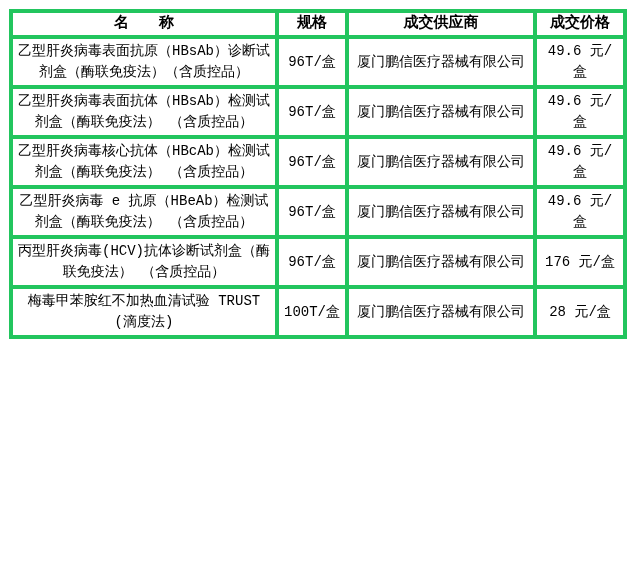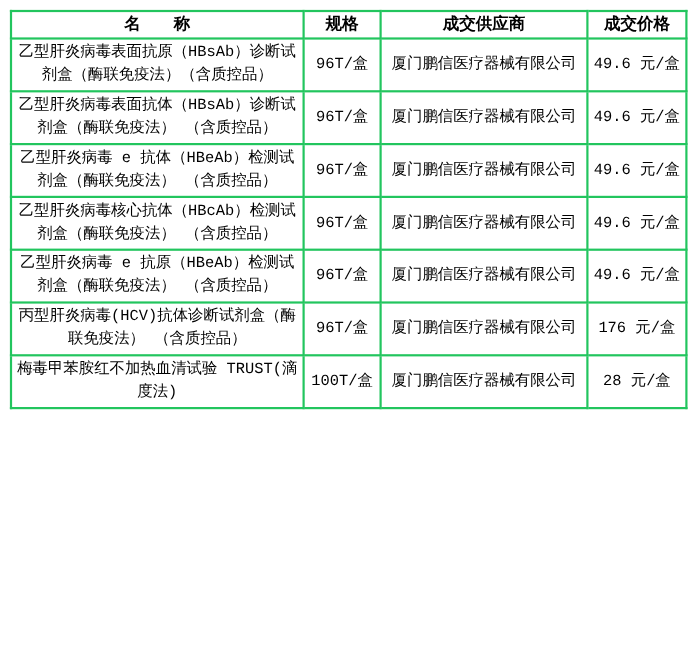--- a/index.html
+++ b/index.html
@@ -13,21 +13,21 @@
   table.doc-table {
     position: absolute;
     left: 9px; top: 9px;
     width: 614px;
     border-collapse: collapse;
     table-layout: fixed;
     border: 2px solid #000000;
     background: #ffffff;
   }
   .doc-table th, .doc-table td {
-    border: 2px solid #22c55e;
+    border: 4px solid #22c55e;
     text-align: center;
     vertical-align: middle;
     padding: 2px 4px;
     color: #000000;
     overflow: hidden;
   }
   .doc-table th {
     height: 25px;
     font-size: 15px;
     font-weight: bold;
@@ -64,27 +64,21 @@
     </tr>
   </thead>
   <tbody>
     <tr>
       <td class="name-cell">乙型肝炎病毒表面抗原（HBsAb）诊断试剂盒（酶联免疫法）（含质控品）</td>
       <td class="spec-cell">96T/盒</td>
       <td class="supplier-cell">厦门鹏信医疗器械有限公司</td>
       <td class="price-cell">49.6 元/盒</td>
     </tr>
     <tr>
-      <td class="name-cell">乙型肝炎病毒表面抗体（HBsAb）诊断试剂盒（酶联免疫法） （含质控品）</td>
-      <td class="spec-cell">96T/盒</td>
-      <td class="supplier-cell">厦门鹏信医疗器械有限公司</td>
-      <td class="price-cell">49.6 元/盒</td>
-    </tr>
-    <tr>
-      <td class="name-cell">乙型肝炎病毒 e 抗体（HBeAb）检测试剂盒（酶联免疫法） （含质控品）</td>
+      <td class="name-cell">乙型肝炎病毒表面抗体（HBsAb）检测试剂盒（酶联免疫法） （含质控品）</td>
       <td class="spec-cell">96T/盒</td>
       <td class="supplier-cell">厦门鹏信医疗器械有限公司</td>
       <td class="price-cell">49.6 元/盒</td>
     </tr>
     <tr>
       <td class="name-cell">乙型肝炎病毒核心抗体（HBcAb）检测试剂盒（酶联免疫法） （含质控品）</td>
       <td class="spec-cell">96T/盒</td>
       <td class="supplier-cell">厦门鹏信医疗器械有限公司</td>
       <td class="price-cell">49.6 元/盒</td>
     </tr>

